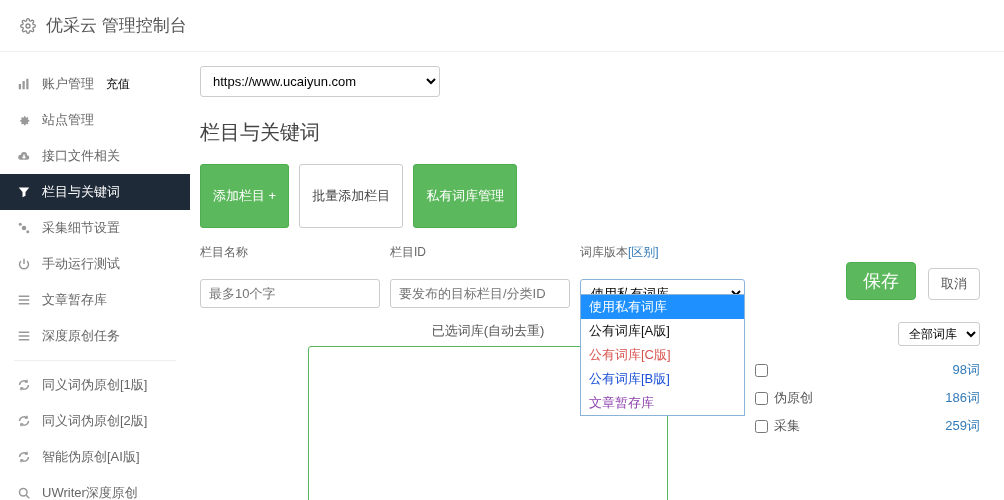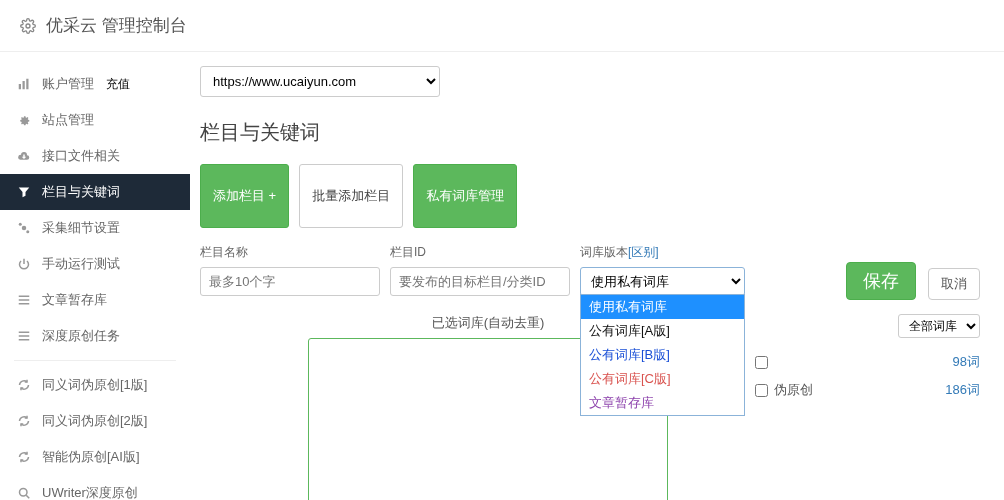--- a/index.html
+++ b/index.html
@@ -16,21 +16,21 @@
   .badge-red { color: #000000; font-size: 12px; margin-left: 2px; }
   .side-divider { height: 1px; background: #eee; margin: 6px 14px; }
   .main { flex: 1; padding: 14px 24px 24px 10px; }
   .url-select { width: 240px; padding: 6px 8px; font-size: 13px; border: 1px solid #ccc; border-radius: 3px; background: #fff; }
   .page-title { font-size: 20px; color: #444; margin: 22px 0 18px; font-weight: normal; }
   .btn-row { display: flex; gap: 10px; margin-bottom: 16px; }
   .btn { padding: 22px 12px; font-size: 13px; border-radius: 3px; border: 1px solid transparent; cursor: pointer; }
   .btn-green { background: #5cb85c; color: #fff; border-color: #4cae4c; }
   .btn-default { background: #fff; color: #444; border-color: #ccc; }
   .field-row { display: flex; align-items: flex-start; gap: 0; margin-bottom: 14px; position: relative; }
-  .field-col { display: flex; flex-direction: column; gap: 6px; }
+  .field-col { display: flex; flex-direction: column; gap: 18px; }
   .field-col.name { width: 180px; }
   .field-col.id { width: 180px; margin-left: 10px; justify-content: space-between; }
   .field-col.version { width: 165px; margin-left: 10px; position: relative; }
   .field-label { font-size: 12px; color: #666; }
   .field-label .link { color: #337ab7; }
   .field-input { padding: 6px 8px; font-size: 13px; border: 1px solid #ccc; border-radius: 3px; }
   .field-select { padding: 5px 6px; font-size: 13px; border: 1px solid #8bb3d9; border-radius: 3px; background: #fff; }
   .save-col { margin-left: auto; display: flex; gap: 12px; align-items: flex-end; padding-top: 18px; }
   .btn-save { background: #5cb85c; color: #fff; padding: 6px 16px; border-radius: 4px; border: 1px solid #4cae4c; font-size: 18px; cursor: pointer; }
   .btn-cancel { background: #fff; color: #555; padding: 6px 12px; border-radius: 4px; border: 1px solid #ccc; font-size: 13px; cursor: pointer; }
@@ -208,22 +208,22 @@
       <div class="field-col version">
         <span class="field-label">
           <span>词库版本</span><span class="link">[区别]</span>
         </span>
         <select class="field-select">
           <option>使用私有词库</option>
         </select>
         <div class="dropdown-open" id="dropdown">
             <div class="opt sel">使用私有词库</div>
             <div class="opt black">公有词库[A版]</div>
+            <div class="opt red">公有词库[C版]</div>
             <div class="opt blue">公有词库[B版]</div>
-            <div class="opt red">公有词库[C版]</div>
             <div class="opt purple">文章暂存库</div>
           </div>
       </div>
       <div class="save-col">
         <button class="btn-save">保存</button>
         <button class="btn-cancel">取消</button>
       </div>
     </div>
 
     <div class="content-row">
@@ -241,17 +241,22 @@
             <div class="word-item">
               <input type="checkbox" style="">
               <span class="label"></span>
               <span class="count">98词</span>
             </div>
             <div class="word-item">
               <input type="checkbox" style="">
               <span class="label">伪原创</span>
               <span class="count">186词</span>
             </div>
+            <div class="word-item">
+              <input type="checkbox" style="">
+              <span class="label">采集</span>
+              <span class="count">259词</span>
+            </div>
           </div>
       </div>
     </div>
   </div>
 </div>
 
 </body></html>

